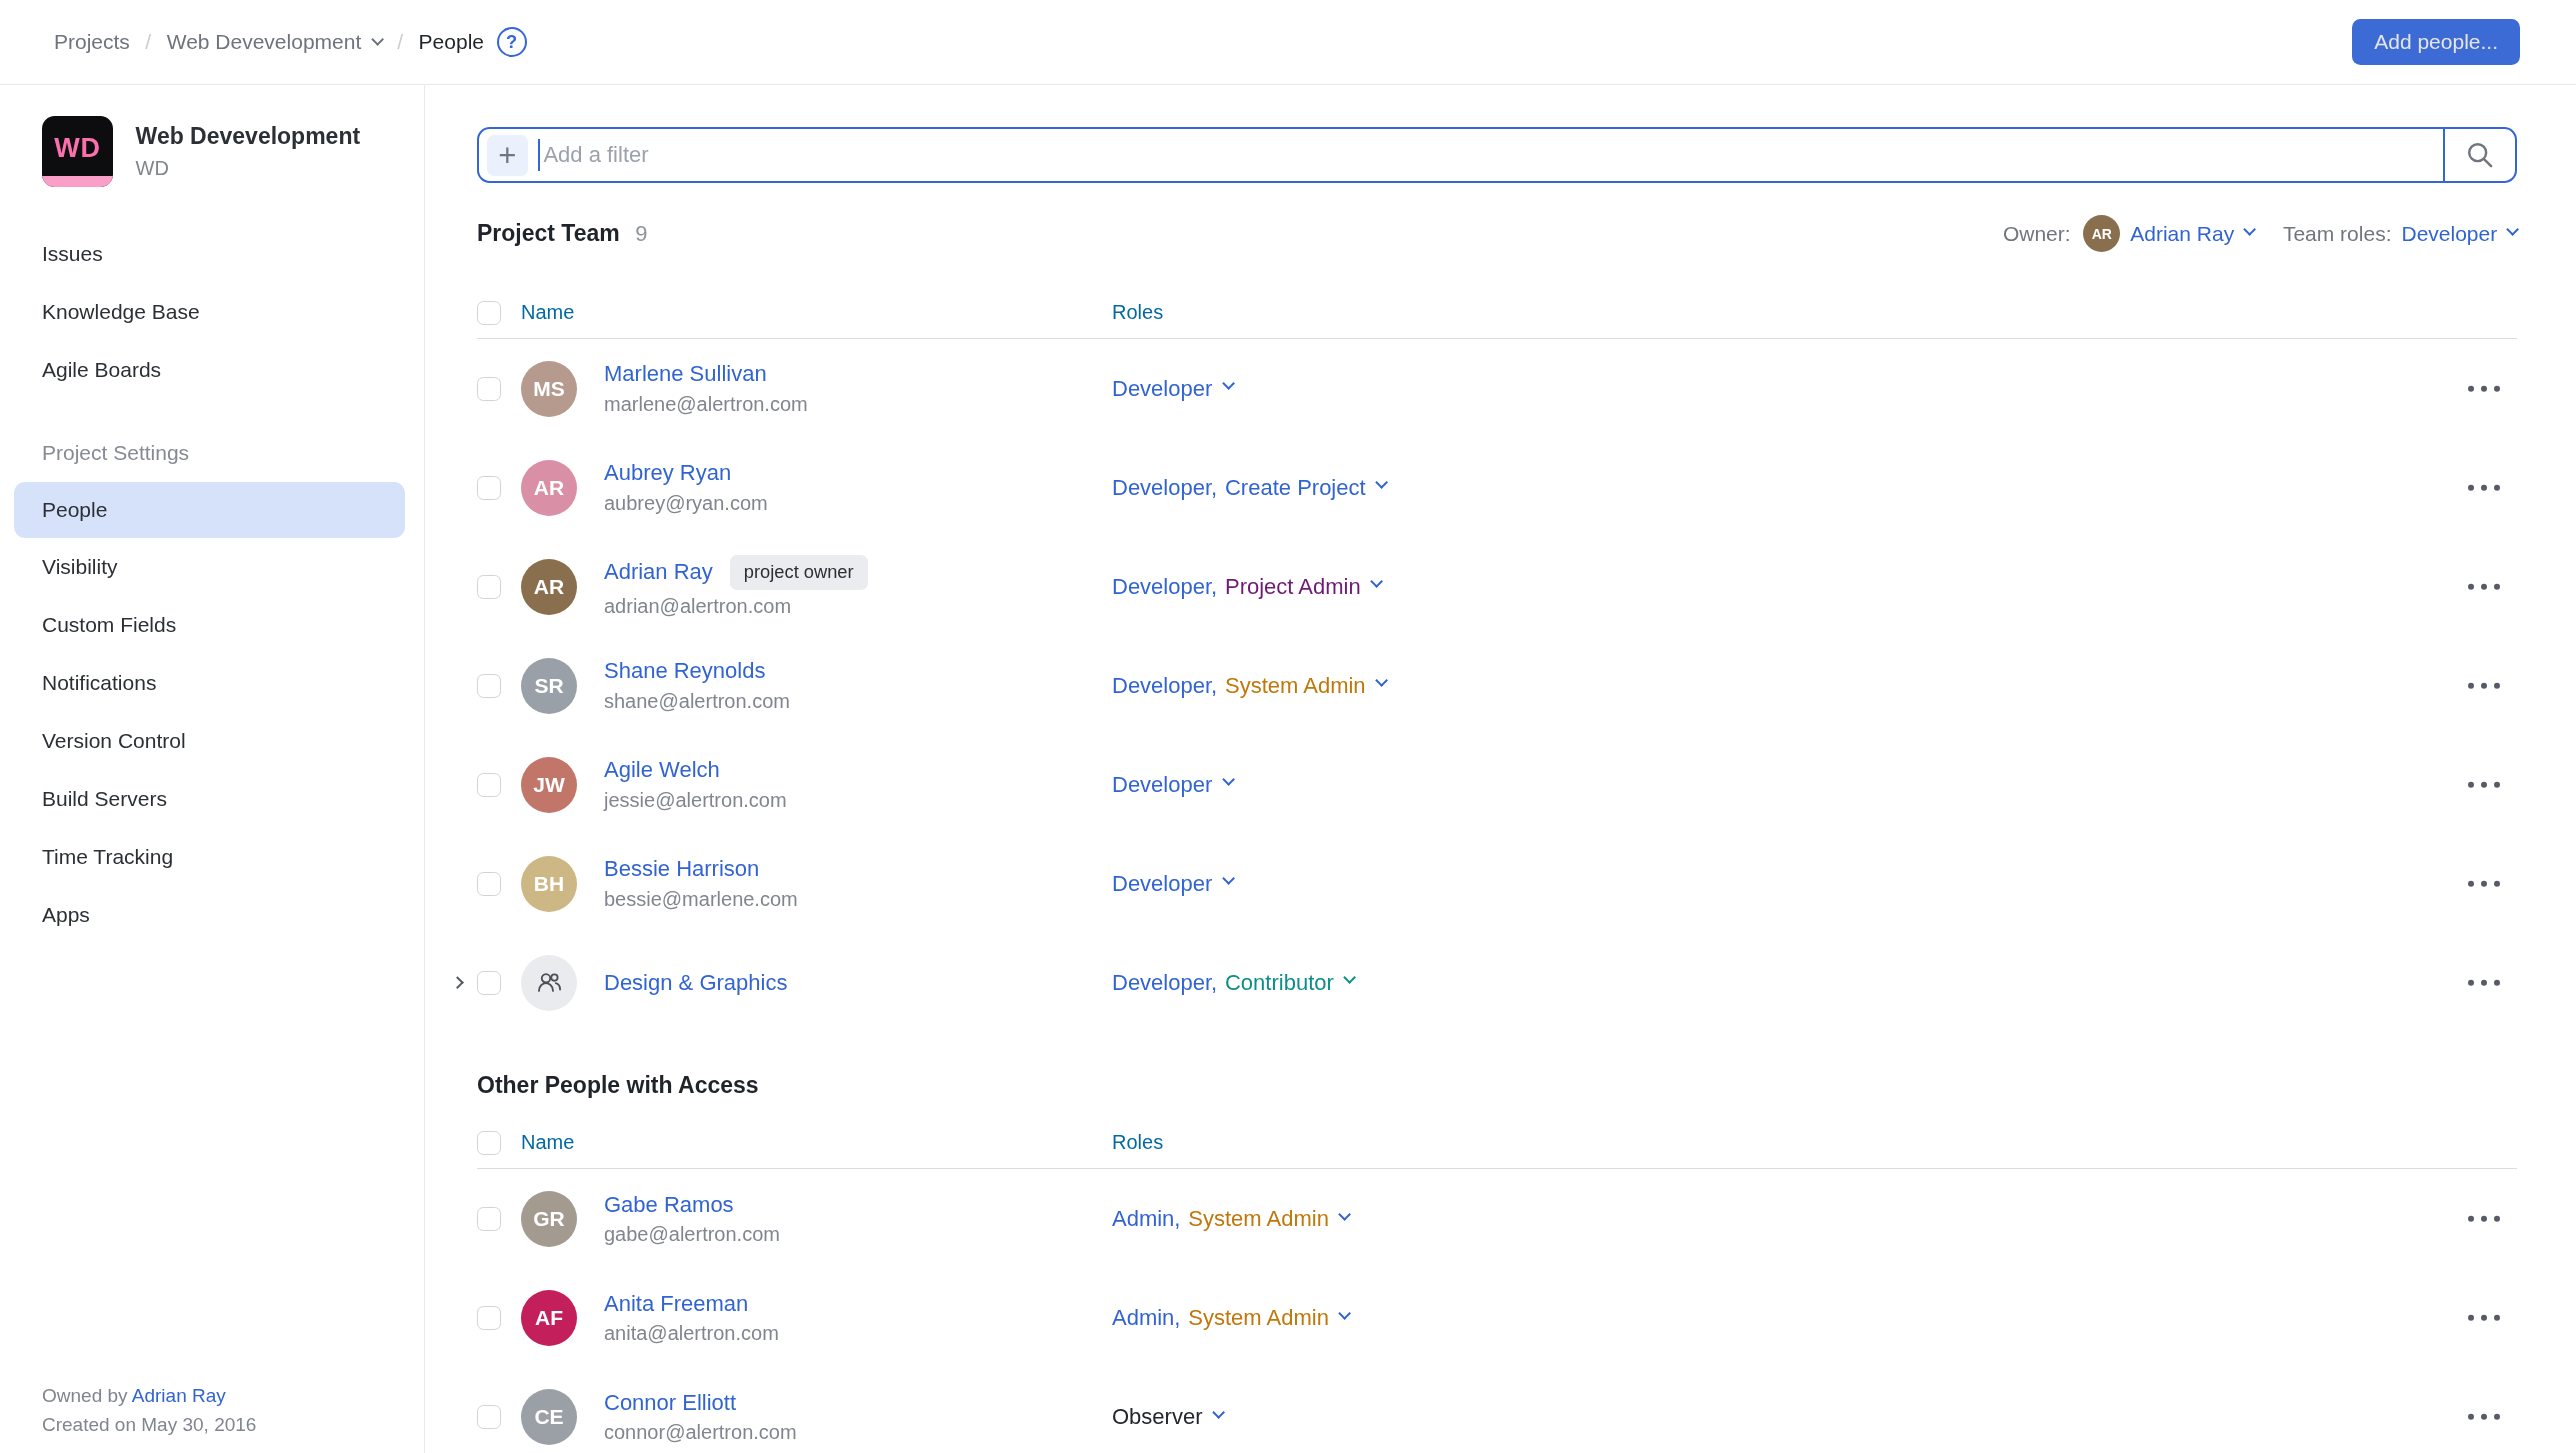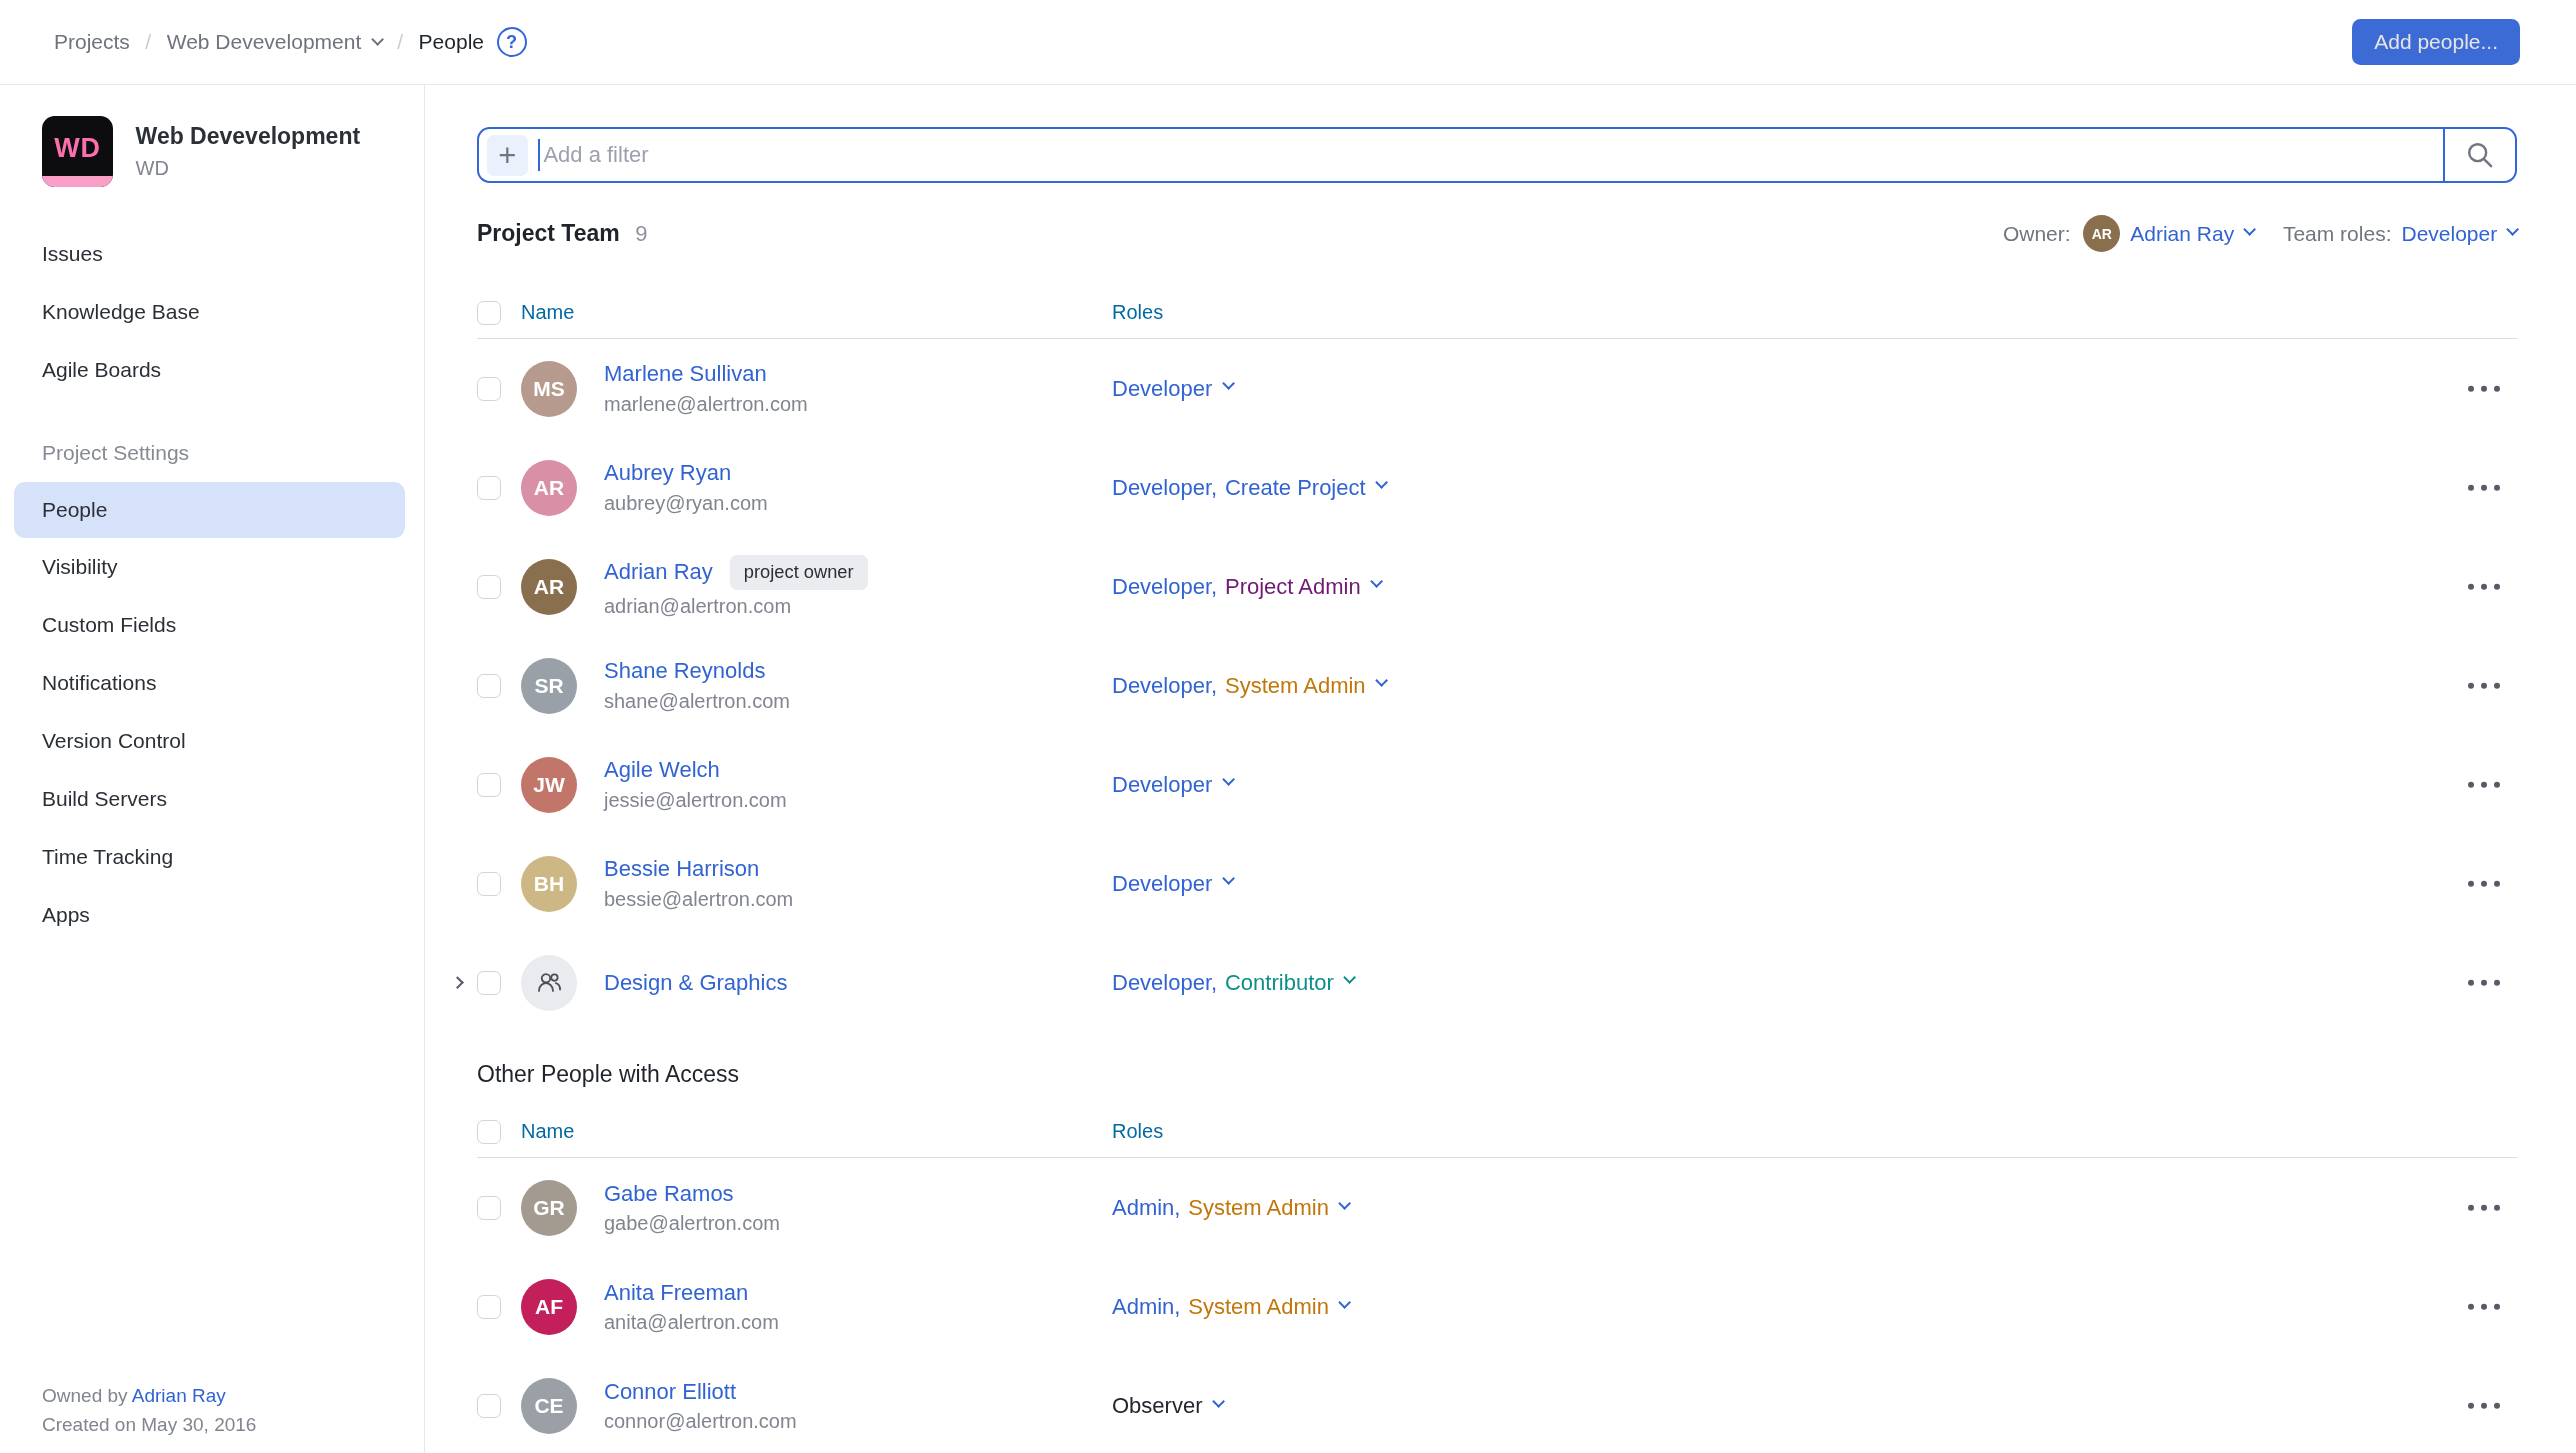--- a/index.html
+++ b/index.html
@@ -89,21 +89,21 @@
   .roles { position:absolute; left:635px; font-size:22px; display:flex; align-items:center; cursor:pointer; }
   .role-secondary { margin-left:7.8px; }
   .role-secondary:empty { margin-left:0; }
   .roles .chev { margin-left:11.3px; margin-top:-5px; }
   .dots { position:absolute; right:10px; top:50%; transform:translateY(-50%); display:flex; gap:6.4px;
           cursor:pointer; padding:7px; }
   .dot { width:6.4px; height:6.4px; border-radius:50%; background:#565b67; }
   .expander { position:absolute; left:-32px; width:25.4px; height:25.4px; display:flex; align-items:center;
               justify-content:center; cursor:pointer; color:#565b67; }
   .expander .chev { transform:rotate(-45deg); margin:0; }
-  .others-title { margin-top:29px; font-size:23px; font-weight:normal; color:#1f232a; }
+  .others-title { margin-top:40px; font-size:23px; font-weight:bold; color:#1f232a; }
   .thead.second { margin-top:18.3px; }
 </style>
 </head>
 <body>
 
 <div class="topbar">
   <div class="breadcrumb">
     <span class="crumb">Projects</span>
     <span class="crumb-sep">/</span>
     <span class="crumb">Web Devevelopment</span>
@@ -298,21 +298,21 @@
         </span>
     </div>
 
     <div class="row">
       <span class="checkbox"></span>
       <span class="avatar" style="background: rgb(205, 183, 132);">BH</span>
       <div class="id-block">
         <div class="name-line">
             <span class="p-name">Bessie Harrison</span>
           </div>
-        <div class="p-email">bessie@alertron.com</div>
+        <div class="p-email">bessie@marlene.com</div>
       </div>
       <span class="roles">
         <span style="color: rgb(49, 100, 210);">Developer</span>
         <span class="role-secondary" style="color: rgb(49, 100, 210);"></span>
         <span class="chev" style="color: rgb(49, 100, 210);"></span>
       </span>
       <span class="dots">
           <span class="dot"></span>
           <span class="dot"></span>
           <span class="dot"></span>

